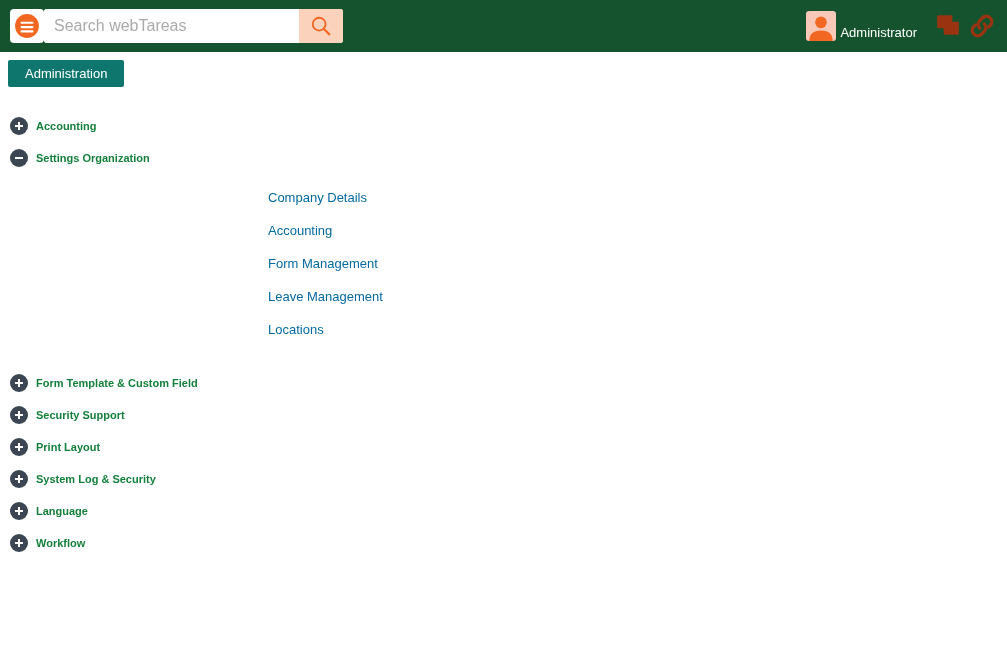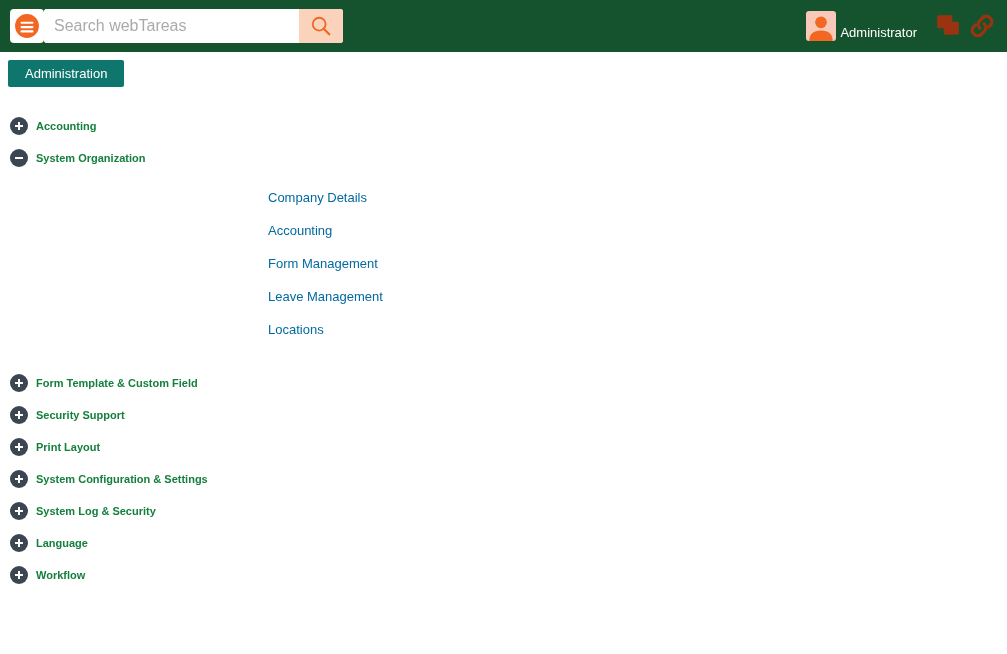--- a/index.html
+++ b/index.html
@@ -189,21 +189,21 @@
     </span>
     <span class="section-title">Accounting</span>
   </div>
 
   <div class="section">
     <span class="toggle">
       <svg viewBox="0 0 10 10">
           <line x1="1" y1="5" x2="9" y2="5" stroke="#fff" stroke-width="2"></line>
         </svg>
     </span>
-    <span class="section-title">System Organization</span>
+    <span class="section-title">Settings Organization</span>
   </div>
   <div class="subitems">
     <div class="subitem">Company Details</div>
     <div class="subitem">Accounting</div>
     <div class="subitem">Form Management</div>
     <div class="subitem">Leave Management</div>
     <div class="subitem">Locations</div>
   </div>
 
   <div class="section">
@@ -229,29 +229,20 @@
   <div class="section">
     <span class="toggle">
       <svg viewBox="0 0 10 10">
           <line x1="5" y1="1" x2="5" y2="9" stroke="#fff" stroke-width="2"></line>
           <line x1="1" y1="5" x2="9" y2="5" stroke="#fff" stroke-width="2"></line>
         </svg>
     </span>
     <span class="section-title">Print Layout</span>
   </div>
 
-  <div class="section">
-    <span class="toggle">
-      <svg viewBox="0 0 10 10">
-          <line x1="5" y1="1" x2="5" y2="9" stroke="#fff" stroke-width="2"></line>
-          <line x1="1" y1="5" x2="9" y2="5" stroke="#fff" stroke-width="2"></line>
-        </svg>
-    </span>
-    <span class="section-title">System Configuration &amp; Settings</span>
-  </div>
 
   <div class="section">
     <span class="toggle">
       <svg viewBox="0 0 10 10">
           <line x1="5" y1="1" x2="5" y2="9" stroke="#fff" stroke-width="2"></line>
           <line x1="1" y1="5" x2="9" y2="5" stroke="#fff" stroke-width="2"></line>
         </svg>
     </span>
     <span class="section-title">System Log &amp; Security</span>
   </div>

